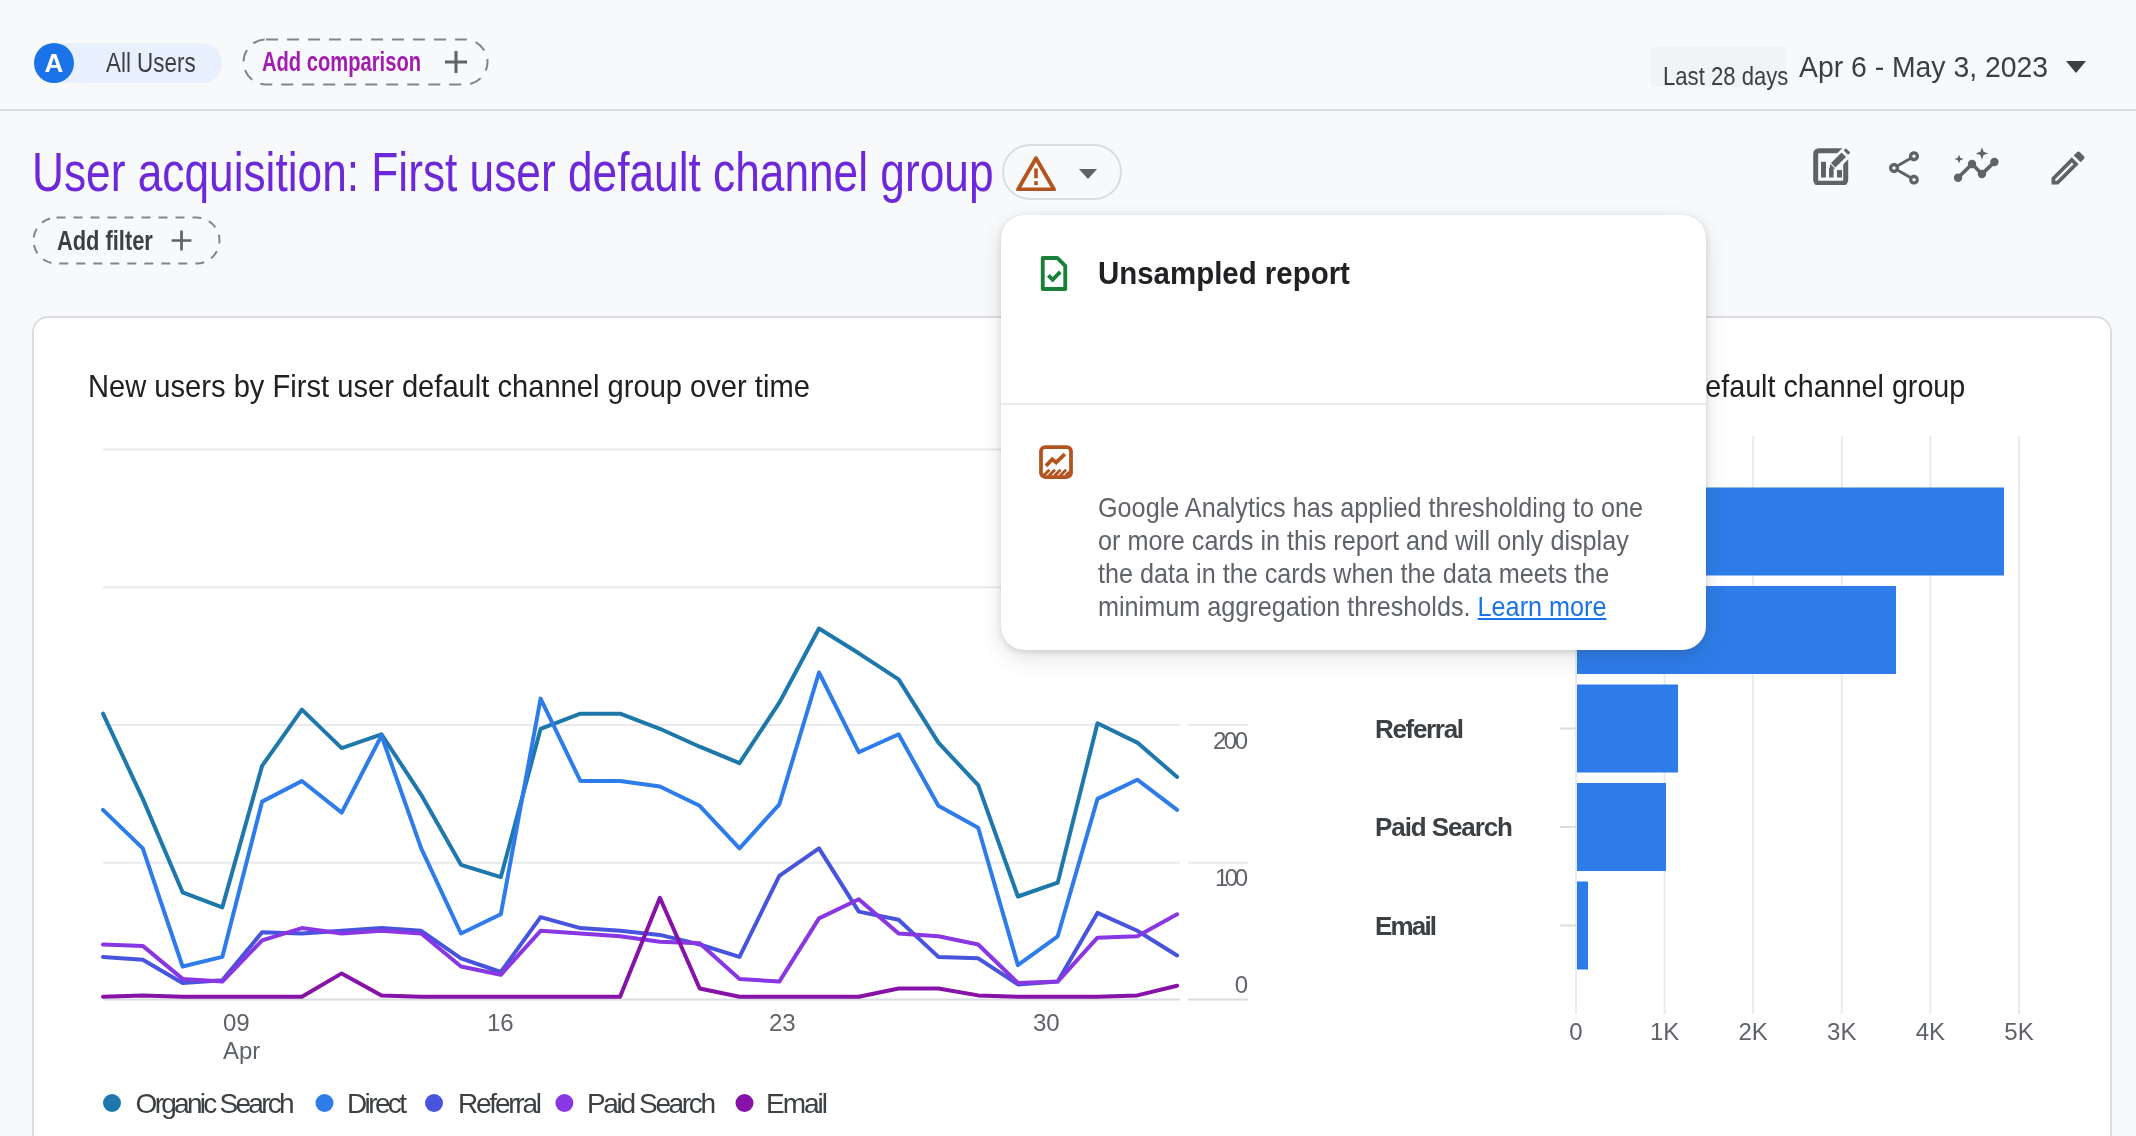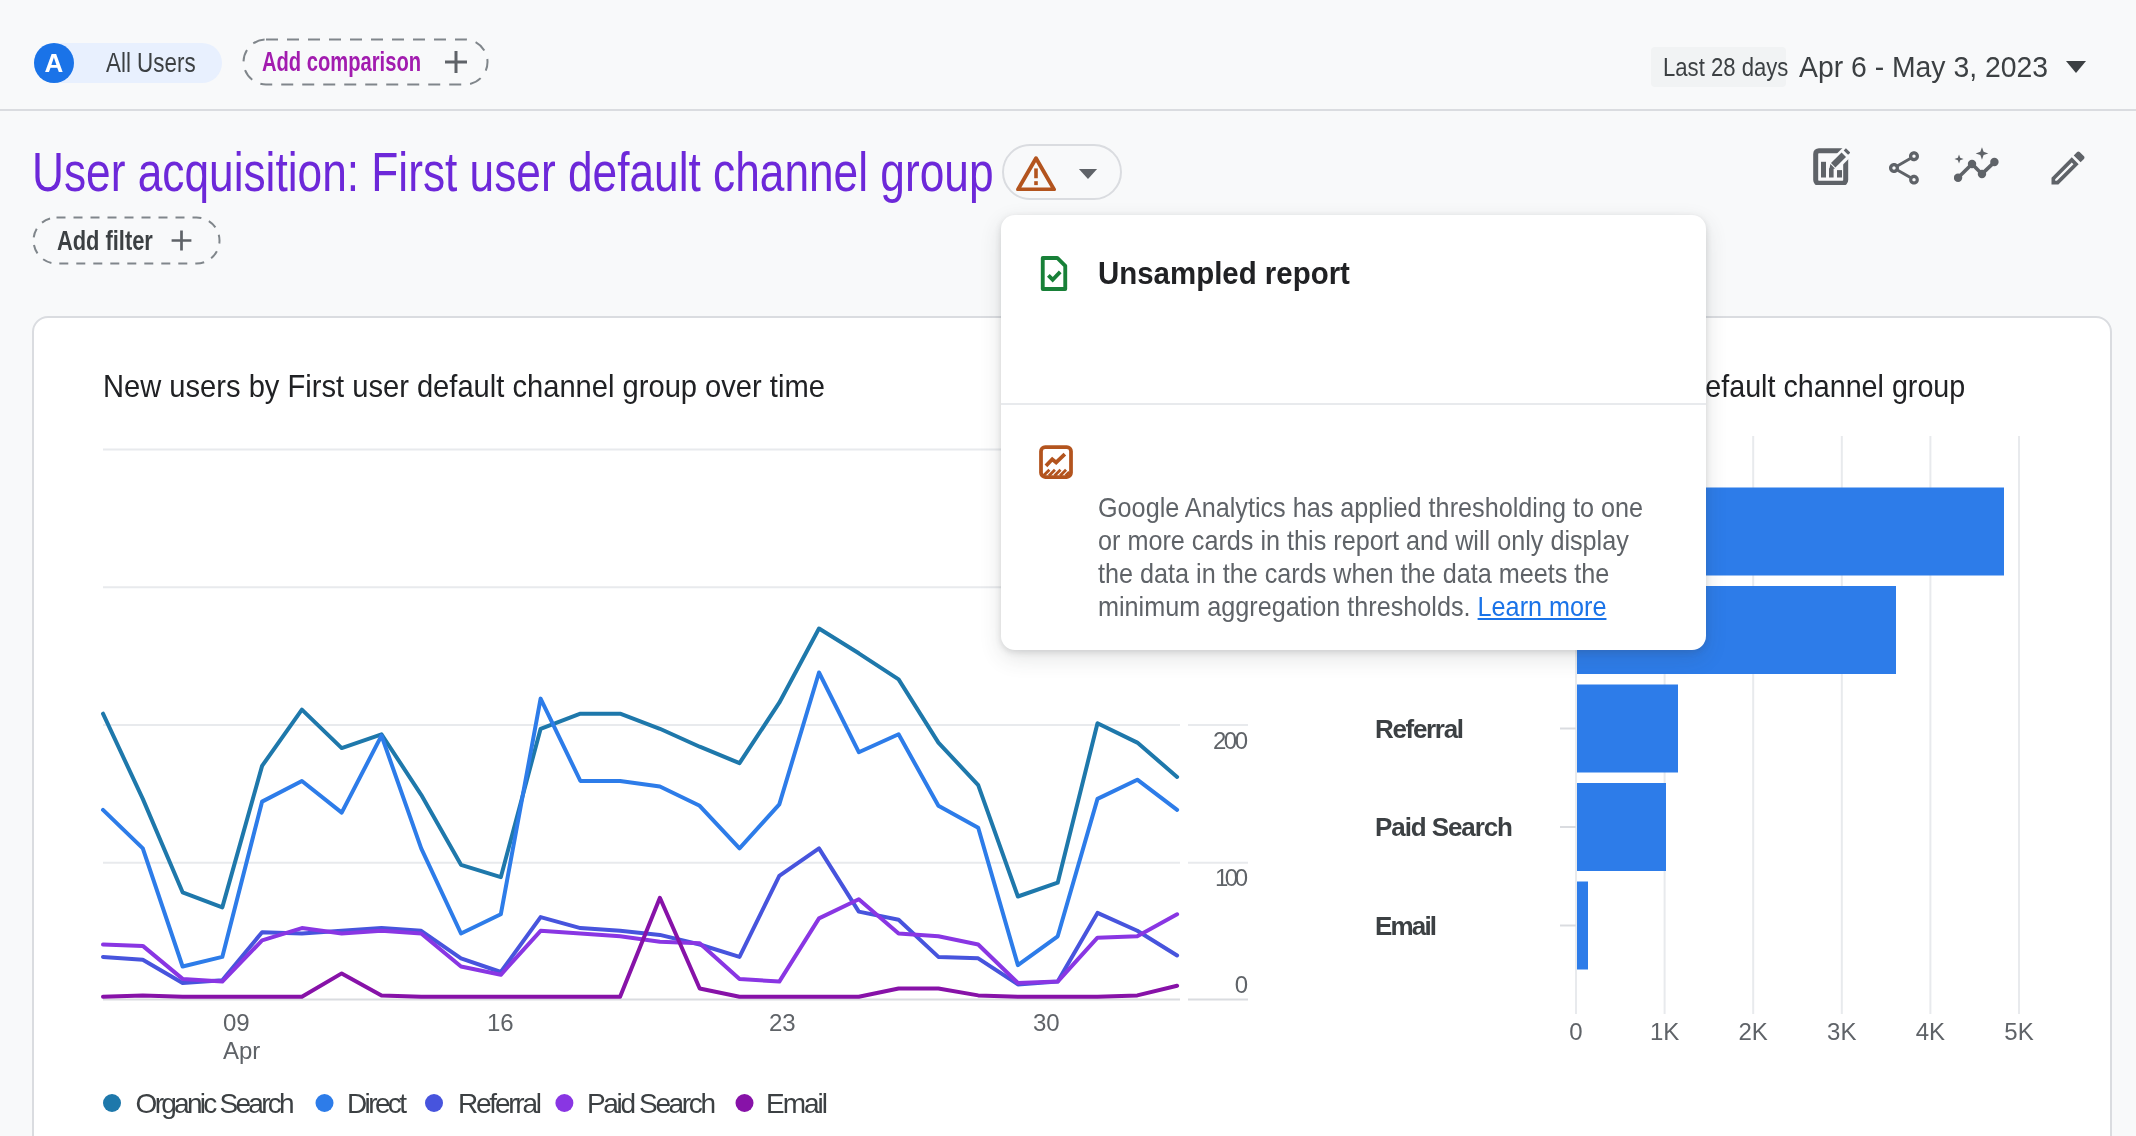--- a/index.html
+++ b/index.html
@@ -17,21 +17,21 @@
 
 <svg class="abs" style="left:242px; top:38px;" width="247" height="48">
     <rect x="1.5" y="1.5" width="244" height="45" rx="22.5" fill="none" stroke="#80868b" stroke-width="2" stroke-dasharray="12 9"></rect>
   </svg>
 <div class="abs" style="left:262px; top:38px; height:48px; line-height:48px; font-size:28px; font-weight:700; color:#a21caf;"><span class="sx" style="transform:scaleX(0.72);">Add comparison</span></div>
 <svg class="abs" style="left:441px; top:47px;" width="30" height="30" viewBox="0 0 30 30">
     <path d="M15 4v22M4 15h22" stroke="#5f6368" stroke-width="3" fill="none"></path>
   </svg>
 
 <div class="abs" style="left:1651px; top:47px; width:135px; height:40px; background:#f1f3f4; border-radius:4px;"></div>
-<div class="abs" style="left:1663px; top:47px; height:40px; line-height:40px; font-size:26px; color:#3c4043;"><span class="sx" style="transform:scaleX(0.85);">Last 28 days</span></div>
+<div class="abs" style="left:1663px; top:56px; height:40px; line-height:40px; font-size:26px; color:#3c4043;"><span class="sx" style="transform:scaleX(0.85);">Last 28 days</span></div>
 <div class="abs" style="left:1799px; top:48px; height:38px; line-height:38px; font-size:30px; font-weight:400; color:#3c4043;"><span class="sx" style="transform:scaleX(0.945);">Apr 6 - May 3, 2023</span></div>
 <svg class="abs" style="left:2064px; top:60px;" width="24" height="14" viewBox="0 0 24 14">
     <path d="M2 1 L12 13 L22 1 Z" fill="#3c4043"></path>
   </svg>
 
 <div class="abs" style="left:0; top:109px; width:2136px; height:2px; background:#dadce0;"></div>
 
 <div class="abs" style="left:32px; top:140px; height:64px; line-height:64px; font-size:56px; color:#6d28d9;"><span class="sx" style="transform:scaleX(0.79);">User acquisition: First user default channel group</span></div>
 
 <div class="abs" style="left:1002px; top:144px; width:120px; height:56px; border-radius:28px; border:2px solid #dadce0;"></div>
@@ -80,21 +80,21 @@
 <svg class="abs" style="left:32px; top:216px;" width="189" height="49">
     <rect x="1.5" y="1.5" width="186" height="46" rx="23" fill="none" stroke="#80868b" stroke-width="2" stroke-dasharray="9 8"></rect>
   </svg>
 <div class="abs" style="left:57px; top:216px; height:49px; line-height:49px; font-size:28px; font-weight:700; color:#3c4043;"><span class="sx" style="transform:scaleX(0.78);">Add filter</span></div>
 <svg class="abs" style="left:168px; top:227px;" width="27" height="27" viewBox="0 0 30 30">
     <path d="M15 4v22M4 15h22" stroke="#5f6368" stroke-width="3" fill="none"></path>
   </svg>
 
 <div class="abs" style="left:32px; top:316px; width:2080px; height:880px; background:#fff; border:2px solid #dadce0; border-radius:16px;"></div>
 
-<div class="abs" style="left:103px; top:368px; height:36px; line-height:36px; font-size:32px; color:#202124;"><span class="sx" style="transform:scaleX(0.91);">New users by First user default channel group over time</span></div>
+<div class="abs" style="left:88px; top:368px; height:36px; line-height:36px; font-size:32px; color:#202124;"><span class="sx" style="transform:scaleX(0.91);">New users by First user default channel group over time</span></div>
 <div class="abs" style="left:1380px; top:368px; height:36px; line-height:36px; font-size:32px; color:#202124;"><span class="sx" style="transform:scaleX(0.8966);">New users by First user default channel group</span></div>
 
 <svg class="abs" style="left:0; top:0;" width="2136" height="1136" viewBox="0 0 2136 1136" font-family="Liberation Sans, sans-serif">
 
   <g stroke="#e8eaed" stroke-width="2">
     <line x1="103" y1="449.5" x2="1180" y2="449.5"></line>
     <line x1="103" y1="587.2" x2="1180" y2="587.2"></line>
     <line x1="103" y1="725" x2="1180" y2="725"></line>
     <line x1="103" y1="862.7" x2="1180" y2="862.7"></line>
     <line x1="1188" y1="449.5" x2="1248" y2="449.5"></line>
@@ -182,21 +182,21 @@
   </g>
   <g font-size="28" fill="#3c4043">
     <text x="135.6" y="1113" textLength="159">Organic Search</text>
     <text x="347" y="1113" textLength="60">Direct</text>
     <text x="458" y="1113" textLength="84">Referral</text>
     <text x="587" y="1113" textLength="129">Paid Search</text>
     <text x="766" y="1113" textLength="62">Email</text>
   </g>
 </svg>
 
-<div class="abs" style="left:1001px; top:215px; width:705px; height:435px; background:#fff; border-radius:14px; box-shadow:0 2px 6px rgba(60,64,67,0.16), 0 8px 22px rgba(60,64,67,0.14); z-index:10;">
+<div class="abs" style="left:1001px; top:215px; width:705px; height:435px; background:#fff; border-radius:24px; box-shadow:0 2px 6px rgba(60,64,67,0.16), 0 8px 22px rgba(60,64,67,0.14); z-index:10;">
 
   <svg class="abs" style="left:38px; top:40px;" width="30" height="37" viewBox="0 0 20 25">
     <path d="M2.4 2 H12.2 L17.6 7.4 V23 H2.4 Z" fill="none" stroke="#188038" stroke-width="2.6" stroke-linejoin="round"></path>
     <path d="M6.2 13.8 L9.1 16.7 L14.2 11.4" fill="none" stroke="#188038" stroke-width="2.6"></path>
   </svg>
   <div class="abs" style="left:97px; top:42px; height:32px; line-height:32px; font-size:32px; font-weight:700; color:#202124;"><span class="sx" style="transform:scaleX(0.92);">Unsampled report</span></div>
   <div class="abs" style="left:0; top:188px; width:705px; height:2px; background:#e8eaed;"></div>
 
   <svg class="abs" style="left:37px; top:229px;" width="36" height="36" viewBox="0 0 24 24">
     <rect x="2" y="2" width="20" height="20" rx="2.8" fill="none" stroke="#b3541e" stroke-width="2.5"></rect>

